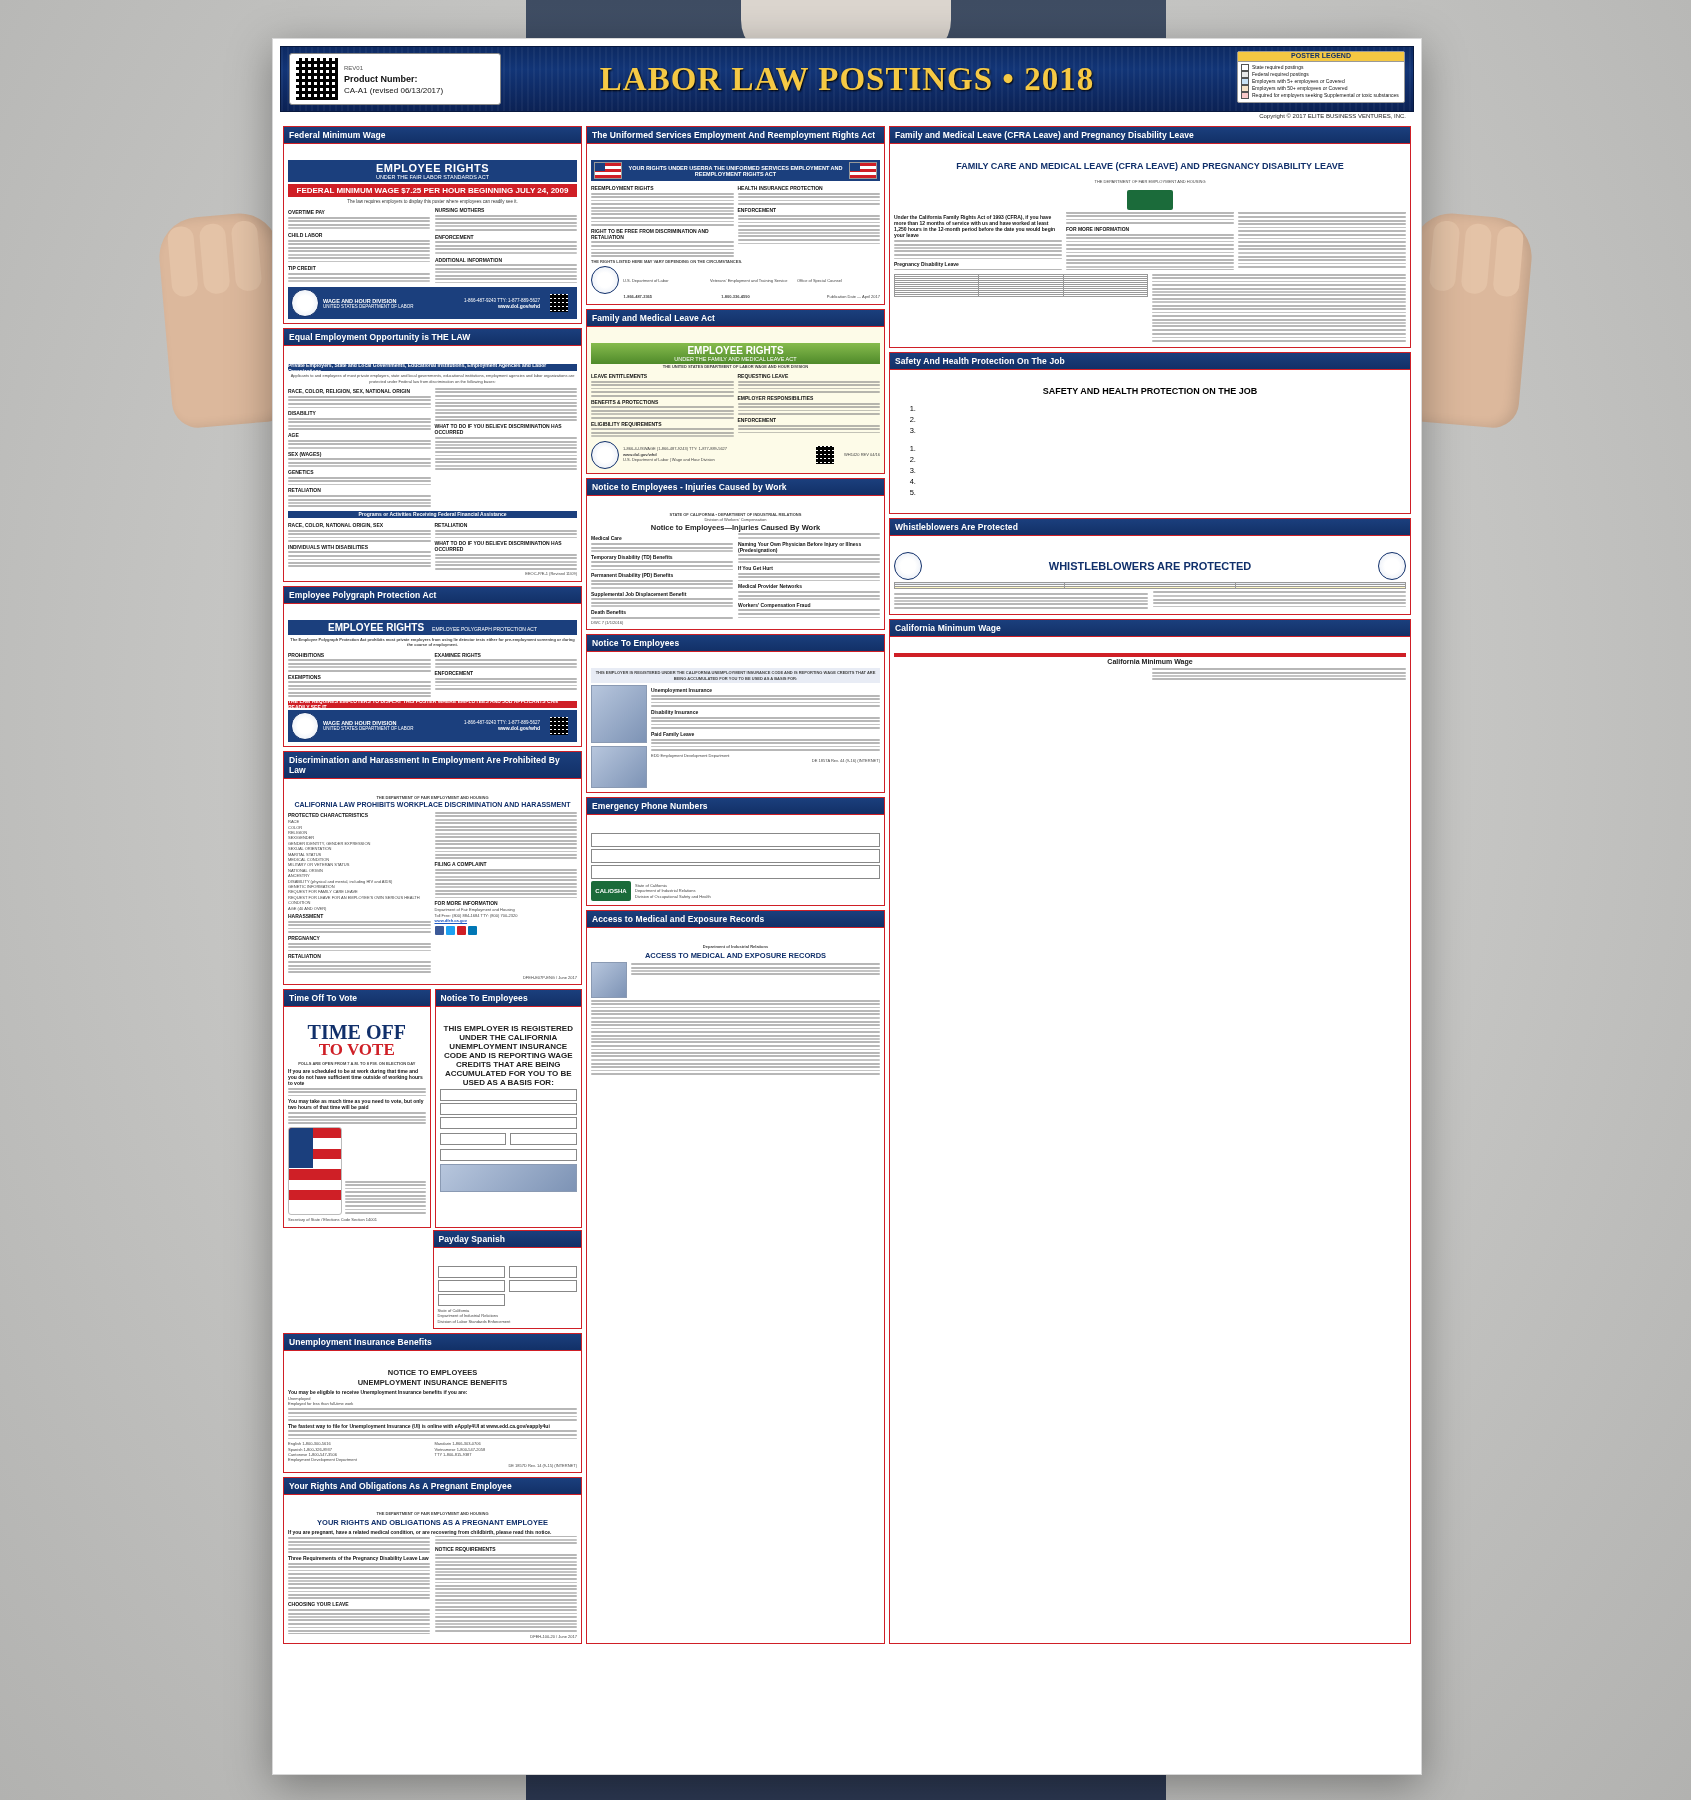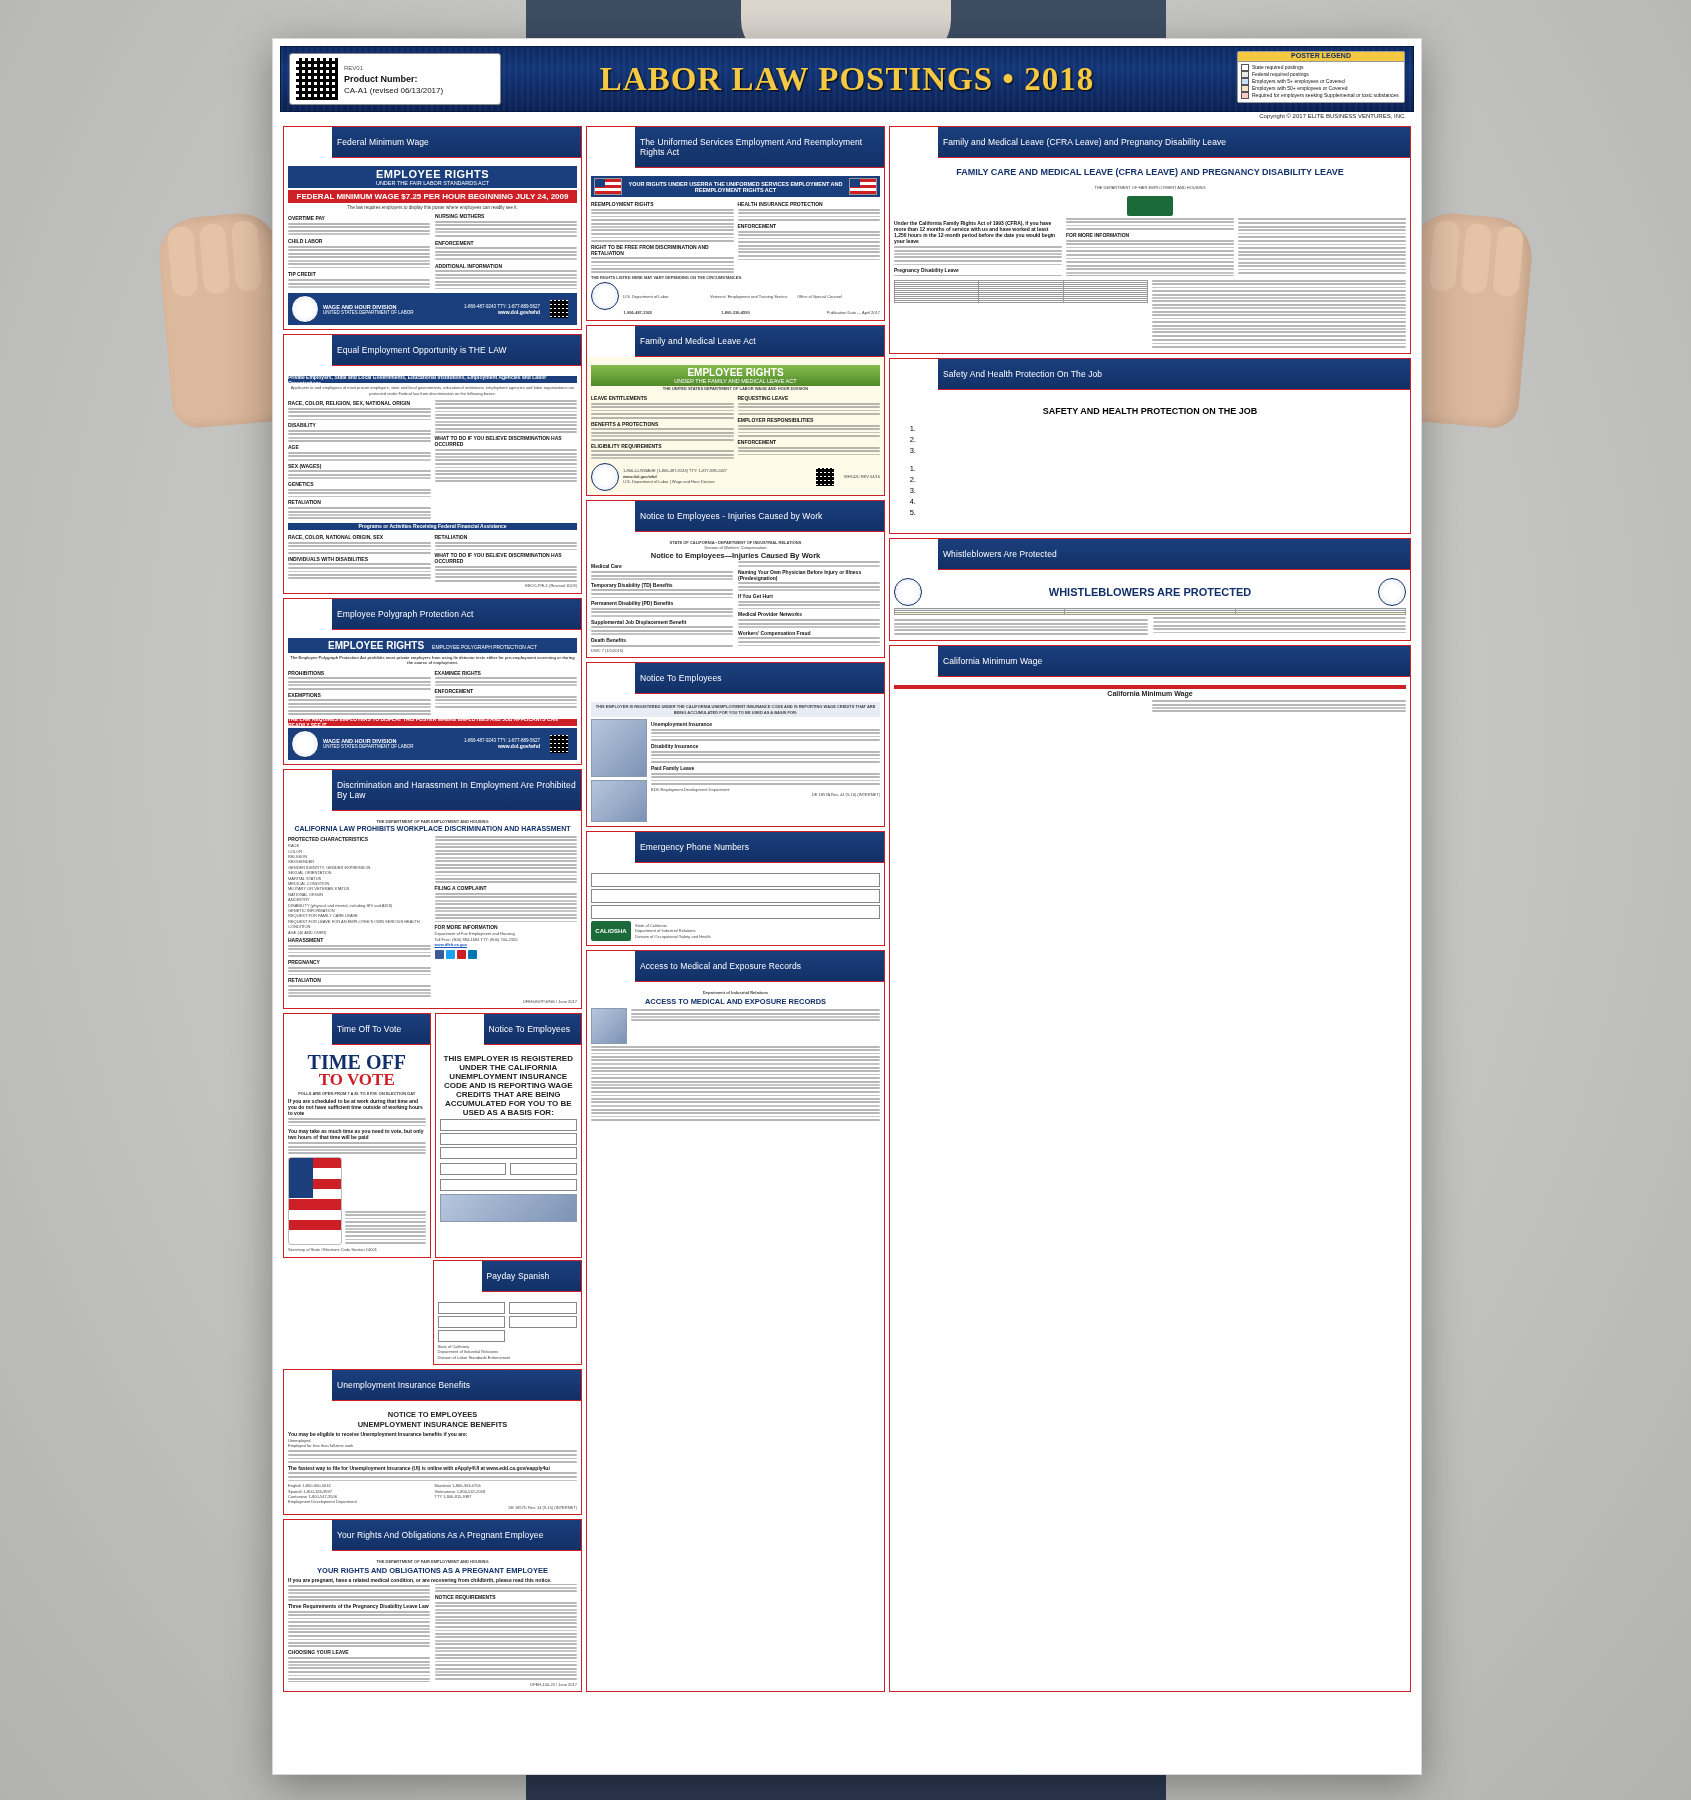--- a/index.html
+++ b/index.html
@@ -111,26 +111,25 @@
   }
   .col{display:flex;flex-direction:column;gap:4px;}
   .sec{
     border:1.3px solid #cf1f26;
     background:#fff;
     overflow:hidden;
     position:relative;
   }
   .sec-h{
     background:linear-gradient(180deg,#1b3f7d 0%,#123067 100%);
-    color:#fff;font-size:8.5px;font-weight:normal;padding:10px 5px;
+    color:#fff;font-size:8.5px;font-weight:bold;padding:3px 5px;
     border-bottom:1px solid #cf1f26;
     letter-spacing:.1px;
-    margin-left:48px;
-  }
-  .sec-body{padding:8px 4px 4px 4px;}
+  }
+  .sec-body{padding:16px 4px 4px 4px;}
   .ttl{font-size:9px;font-weight:bold;text-align:center;color:#11306b;margin:1px 0 2px;}
   .ttl2{font-size:7.5px;font-weight:bold;text-align:center;color:#222;margin:1px 0;}
 
   
   .tl{height:2px;background:#7c7c7c;opacity:.55;margin:1.6px 0;border-radius:1px;}
   .tl.s{height:1.6px;opacity:.45;}
   .cols2{column-count:2;column-gap:5px;}
   .cols3{column-count:3;column-gap:4px;}
   .blk{margin-bottom:3px;}
   .hd{font-size:5px;font-weight:bold;color:#111;margin:2px 0 1px;}

